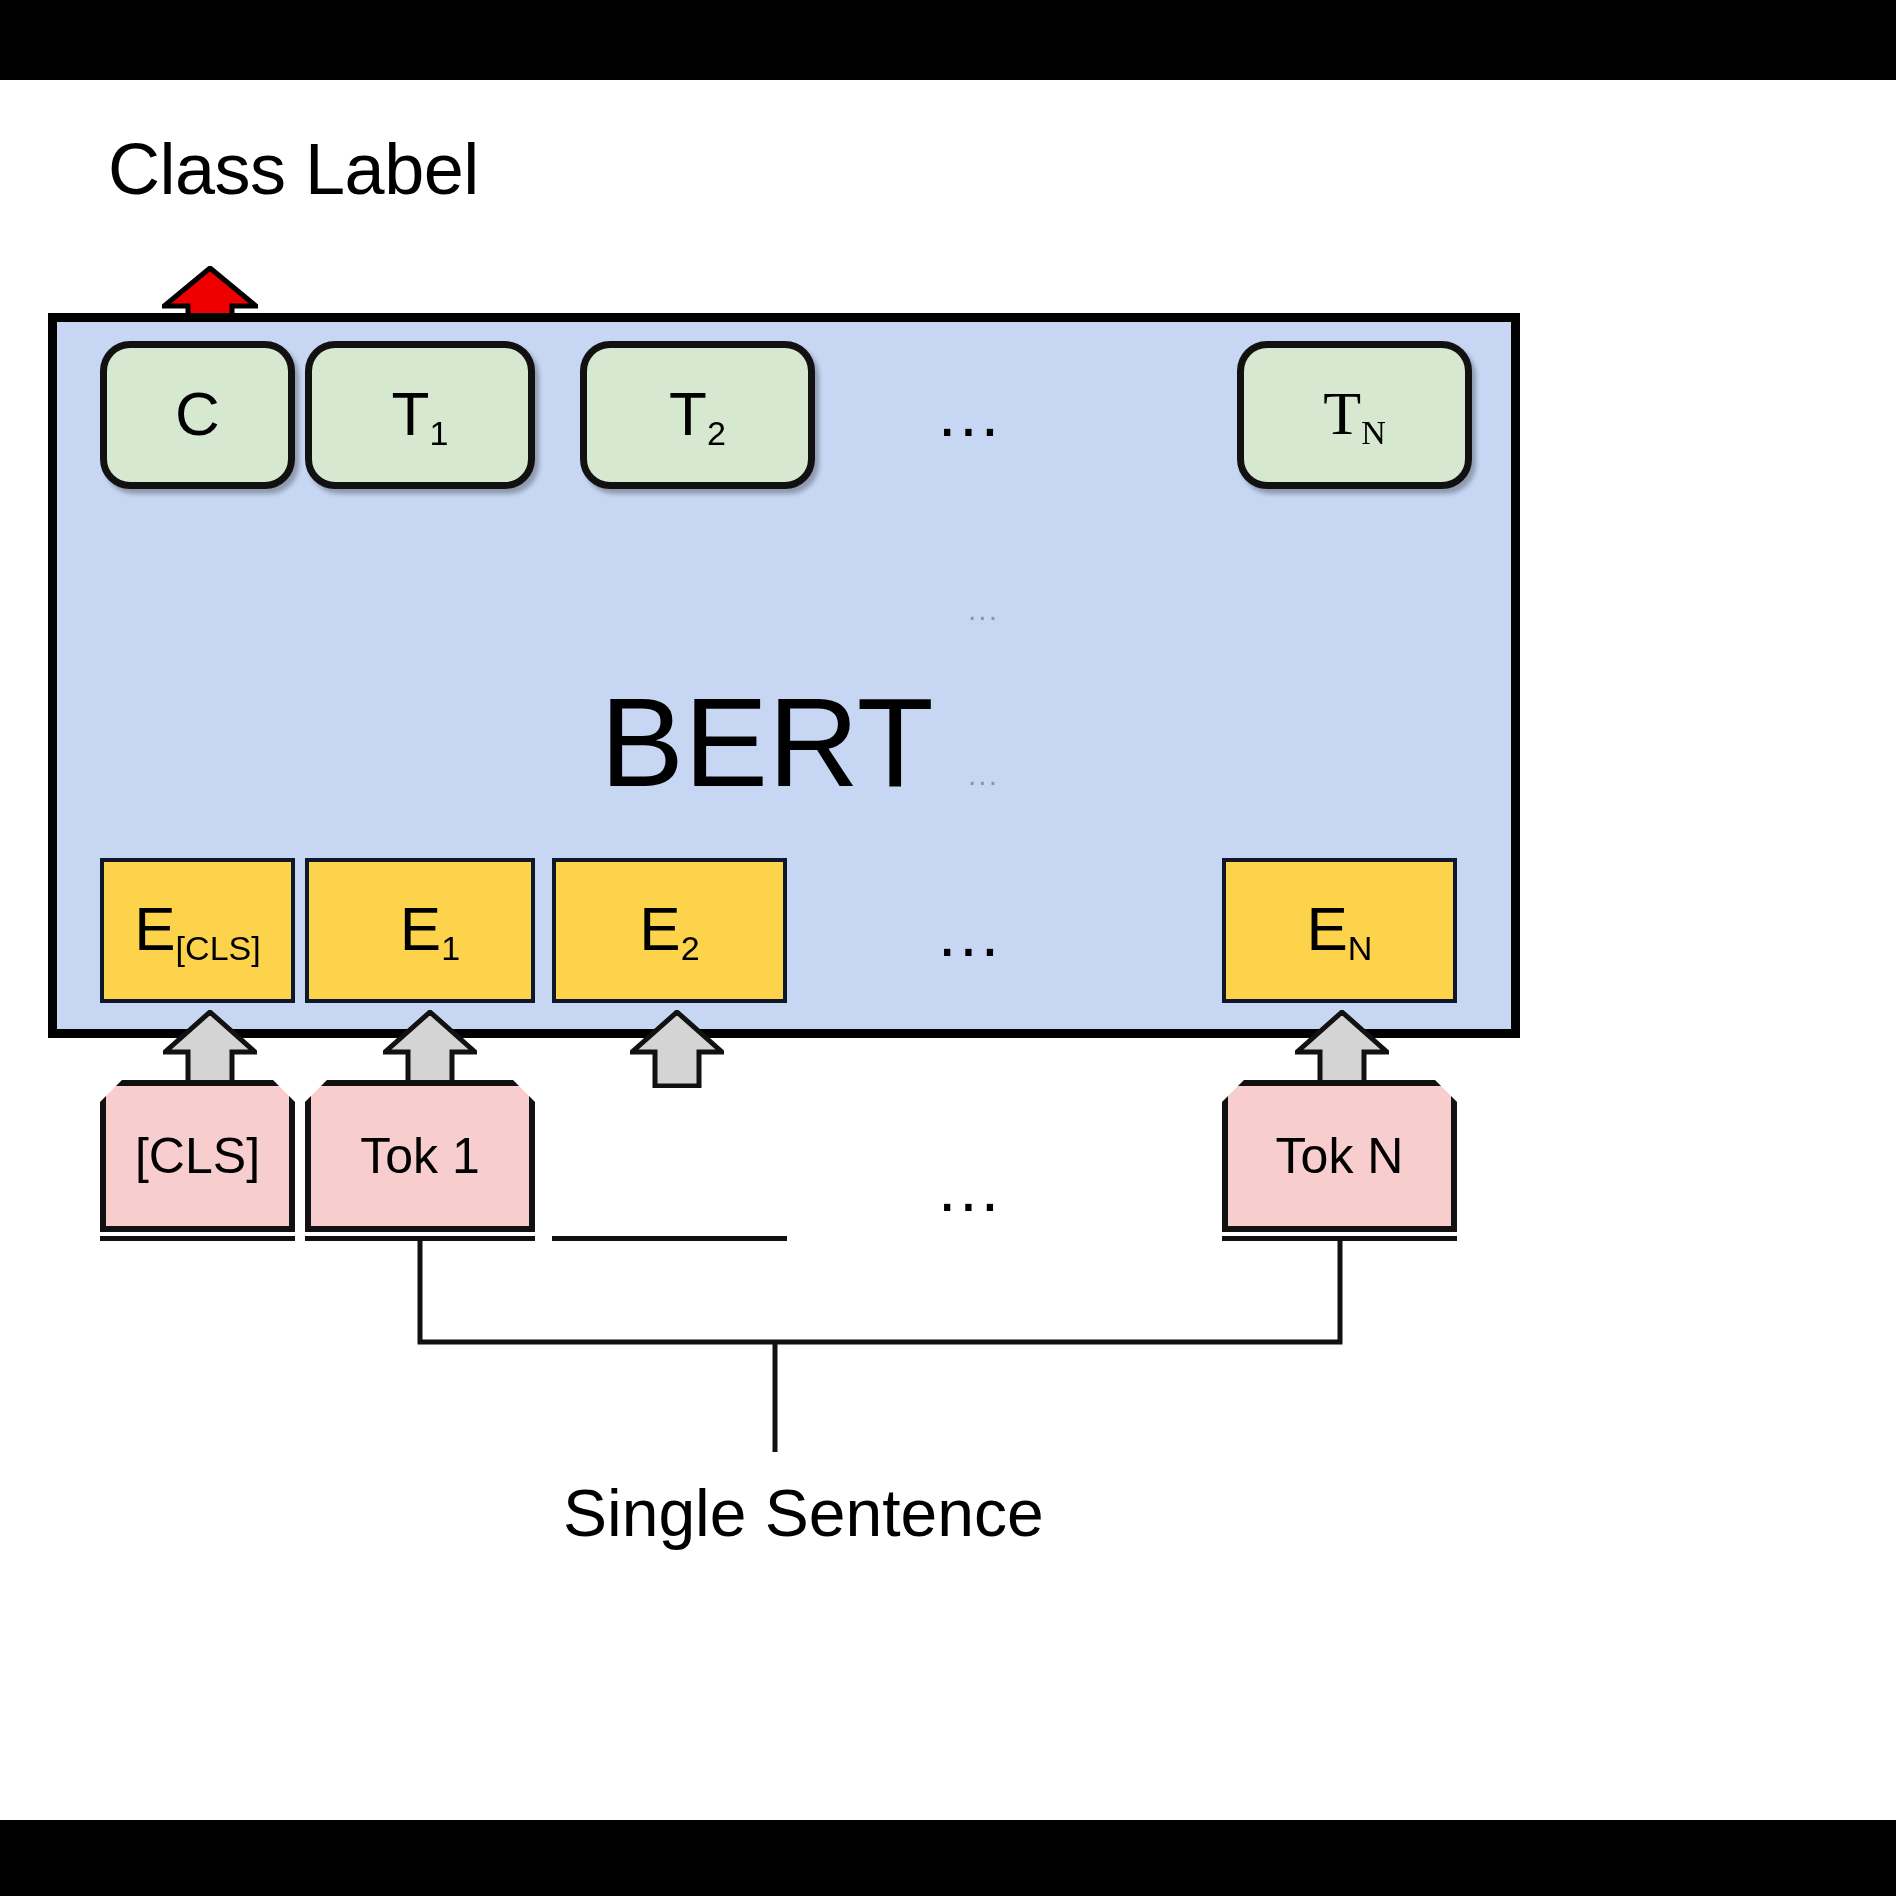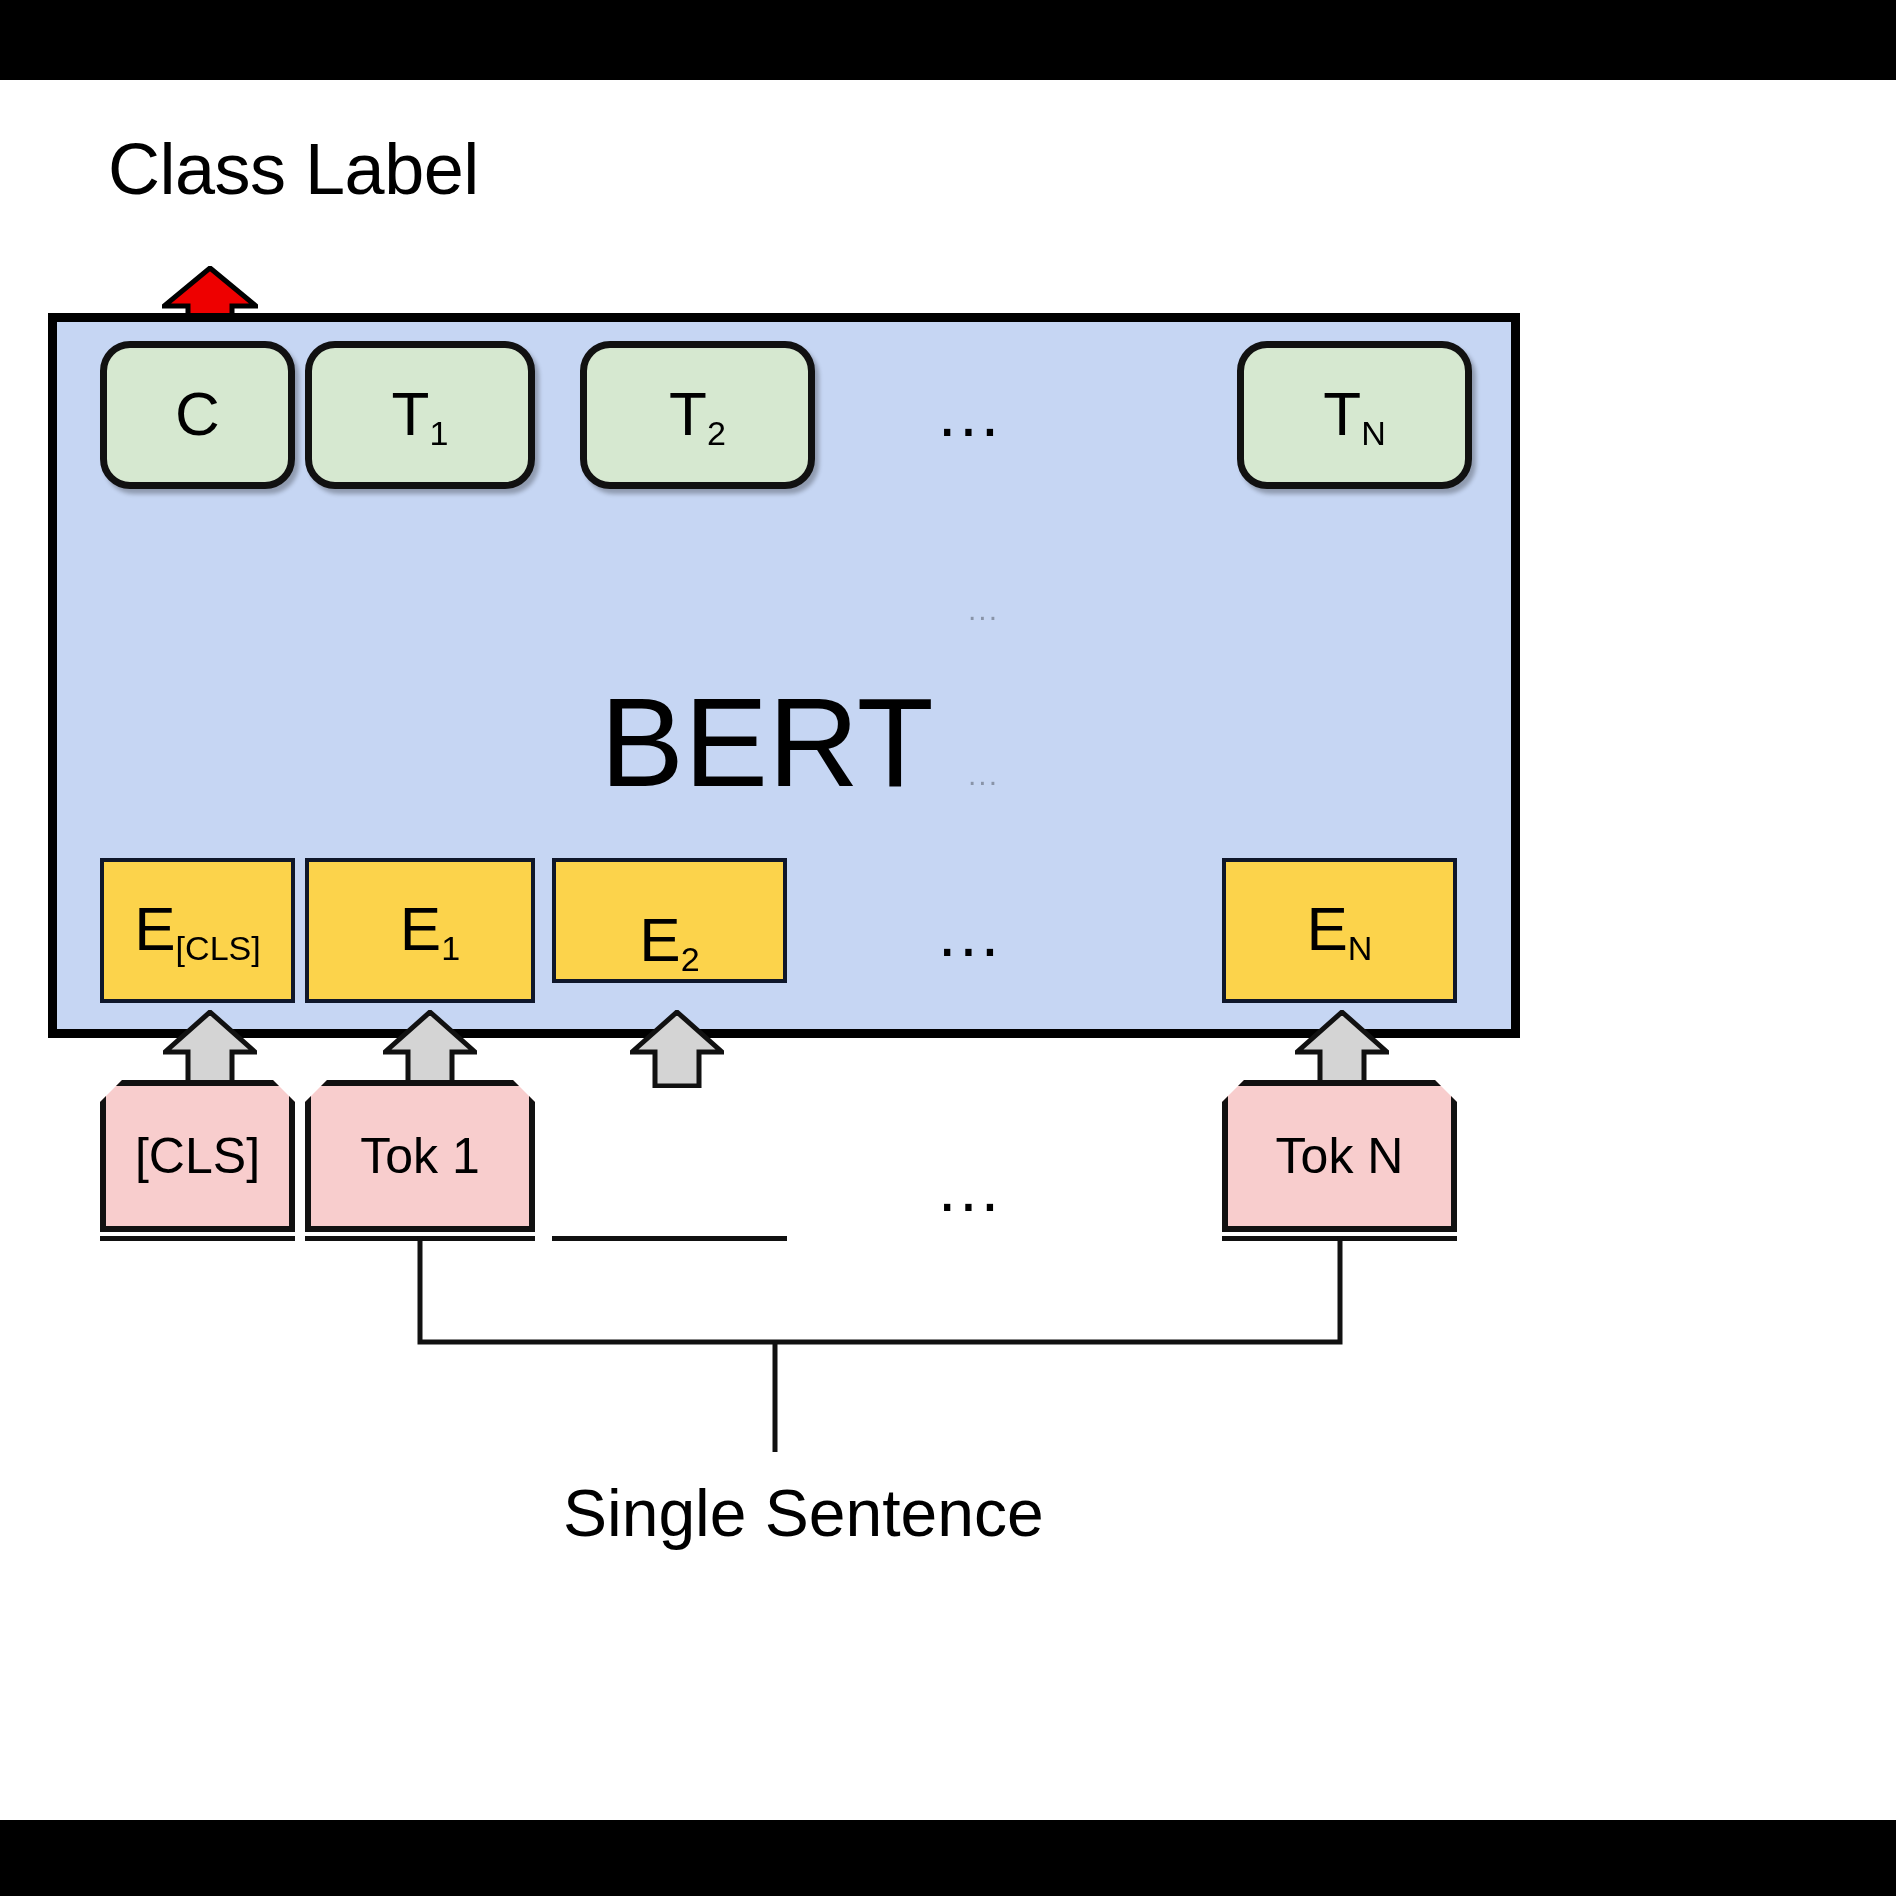--- a/index.html
+++ b/index.html
@@ -263,36 +263,36 @@
 
     <div class="tbox" style="left:100px; top:261px; width:195px; height:148px;">
       <span><span>C</span><sub></sub></span>
     </div>
     <div class="tbox" style="left:305px; top:261px; width:230px; height:148px;">
       <span><span>T</span><sub>1</sub></span>
     </div>
     <div class="tbox" style="left:552px; top:261px; width:235px; height:148px;margin-left:28px;">
       <span><span>T</span><sub>2</sub></span>
     </div>
-    <div class="tbox" style="left:1237px; top:261px; width:235px; height:148px;">
+    <div class="tbox" style="left:1237px; top:261px; width:235px; height:148px;font-family:Liberation Serif, serif;">
       <span><span>T</span><sub>N</sub></span>
     </div>
 
     <div class="dots" style="left:938px; top:300px;">...</div>
 
     <div class="dots-faint" style="left:968px; top:515px;">...</div>
     <div class="dots-faint" style="left:968px; top:680px;">...</div>
 
     <div class="ebox" style="left:100px; top:778px; width:195px; height:145px;">
       <span><span>E</span><sub>[CLS]</sub></span>
     </div>
     <div class="ebox" style="left:305px; top:778px; width:230px; height:145px;padding-left:20px;">
       <span><span>E</span><sub>1</sub></span>
     </div>
-    <div class="ebox" style="left:552px; top:778px; width:235px; height:125px;align-items:flex-end;">
+    <div class="ebox" style="left:552px; top:778px; width:235px; height:145px;">
       <span><span>E</span><sub>2</sub></span>
     </div>
     <div class="ebox" style="left:1222px; top:778px; width:235px; height:145px;">
       <span><span>E</span><sub>N</sub></span>
     </div>
 
     <div class="dots" style="left:938px; top:820px;">...</div>
 
     <svg class="gray-arrow" style="left:163px; top:930px; width:94px; height:78px;" viewBox="0 0 94 78">
       <polygon points="47,2 92,42 69,42 69,76 25,76 25,42 2,42" fill="#d4d4d4" stroke="#111111" stroke-width="5"></polygon>

